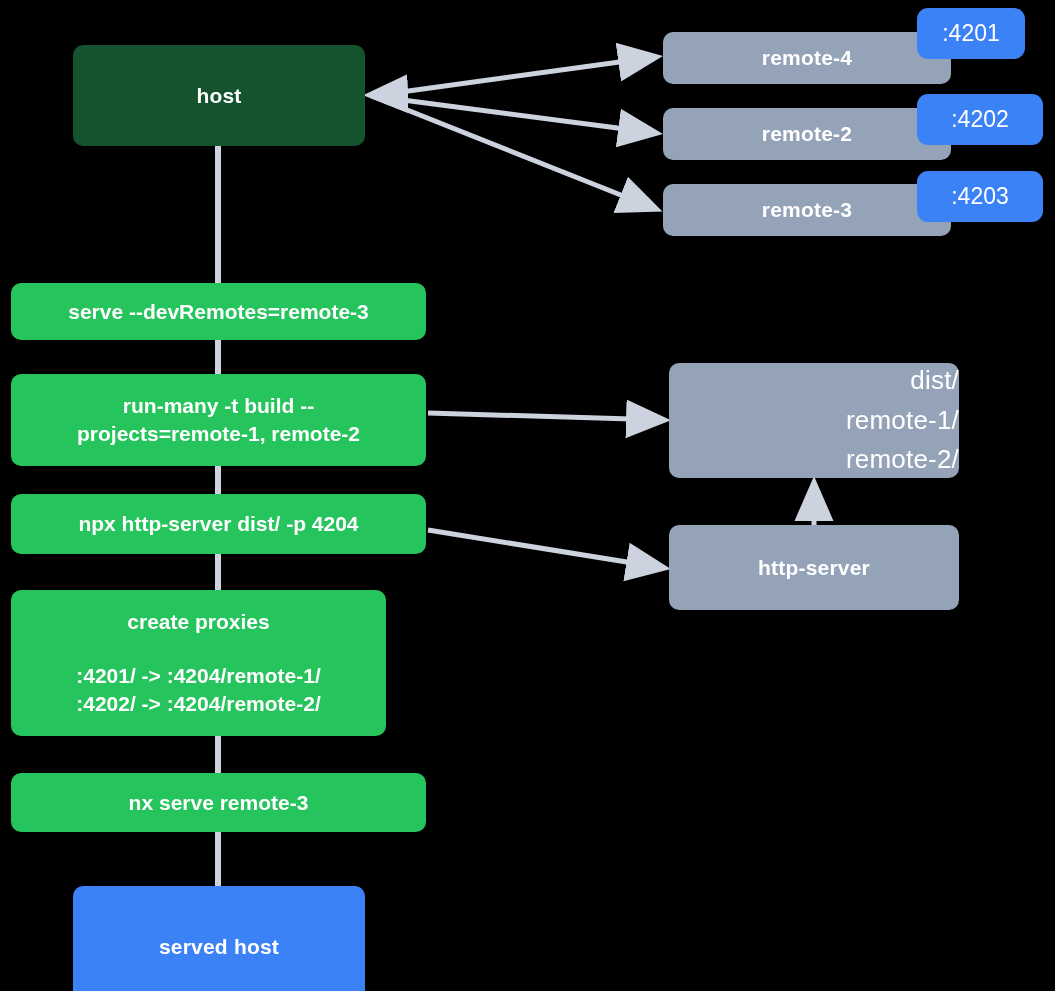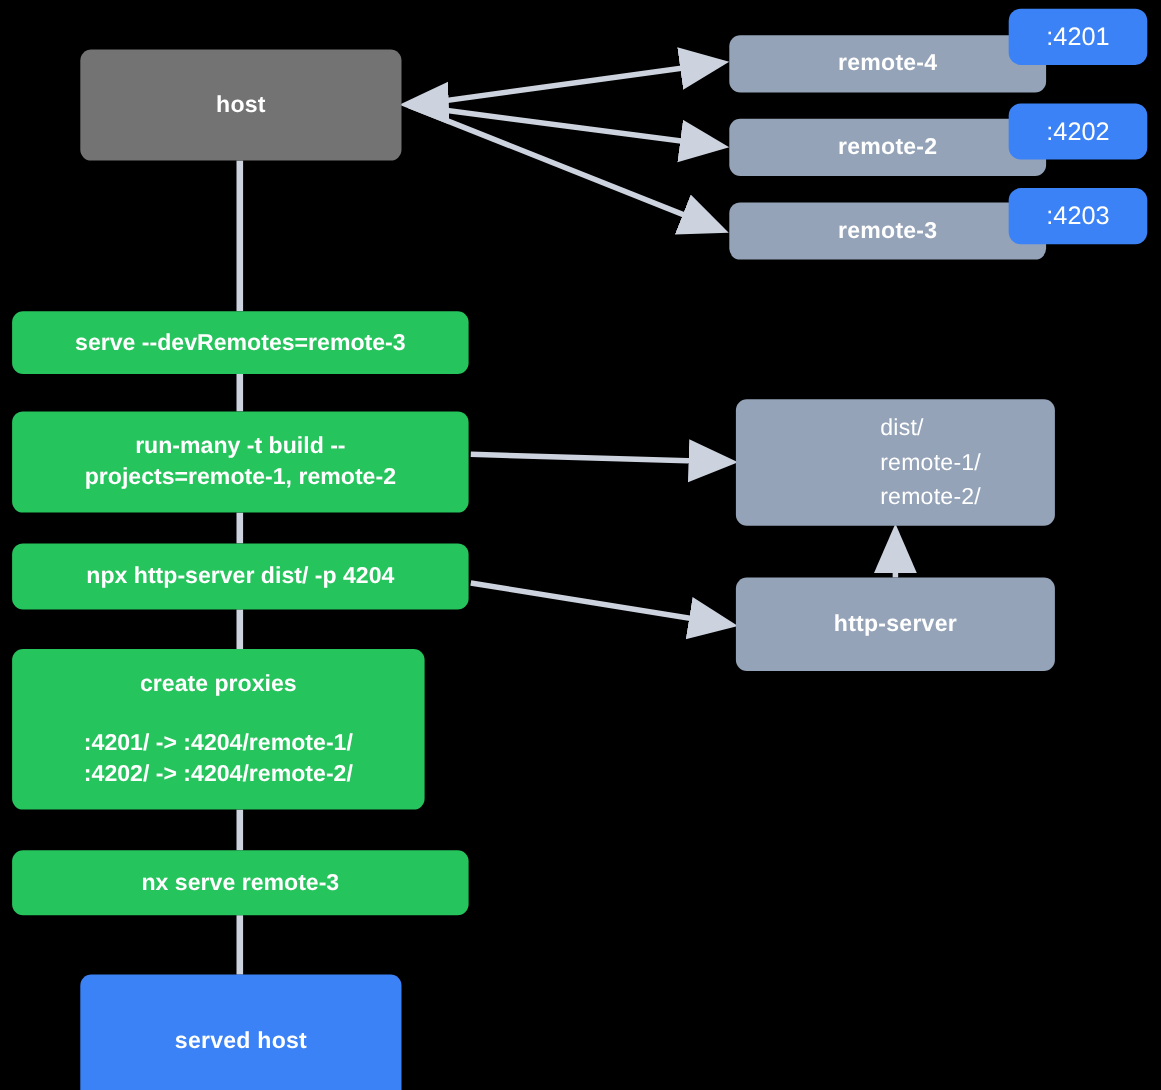--- a/index.html
+++ b/index.html
@@ -33,21 +33,21 @@
     display: flex;
     flex-direction: column;
     align-items: center;
     justify-content: center;
     color: #ffffff;
     text-align: center;
     line-height: 1.32;
     z-index: 3;
   }
   .node-host {
-    background: #737373;
+    background: #14532d;
     font-weight: bold;
     font-size: 21px;
     letter-spacing: 0.2px;
   }
   .node-served {
     background: #3b82f6;
     font-weight: bold;
     font-size: 21px;
     letter-spacing: 0.2px;
   }
@@ -71,22 +71,22 @@
     font-size: 23px;
     border-radius: 11px;
     z-index: 6;
   }
   .cmd-line { display: block; }
   .cmd-gap { height: 26px; }
   .dist-body {
     width: 100%;
     box-sizing: border-box;
     padding-left: 12px;
-    text-align: center;
-    font-size: 21px;
+    text-align: right;
+    font-size: 26px;
     line-height: 1.52;
   }
   .dist-indent { padding-left: 52px; display: block; }
 </style>
 </head>
 <body>
 
 <div id="canvas">
 
   <svg class="edges" viewBox="0 0 1055 991" width="1055" height="991" xmlns="http://www.w3.org/2000/svg">
@@ -150,21 +150,21 @@
     <span class="cmd-line">nx serve remote-3</span>
   </div>
 
   <div class="node node-served" style="left:73px; top:886px; width:292px; height:122px;">
     <span>served host</span>
   </div>
 
   <div class="node node-gray" style="left:663px; top:32px; width:288px; height:52px;">
     <span>remote-4</span>
   </div>
-  <div class="node node-badge" style="left:917px; top:8px; width:126px; height:51px;">
+  <div class="node node-badge" style="left:917px; top:8px; width:108px; height:51px;">
     <span>:4201</span>
   </div>
 
   <div class="node node-gray" style="left:663px; top:108px; width:288px; height:52px;text-align:center;">
     <span>remote-2</span>
   </div>
   <div class="node node-badge" style="left:917px; top:94px; width:126px; height:51px;">
     <span>:4202</span>
   </div>
 

